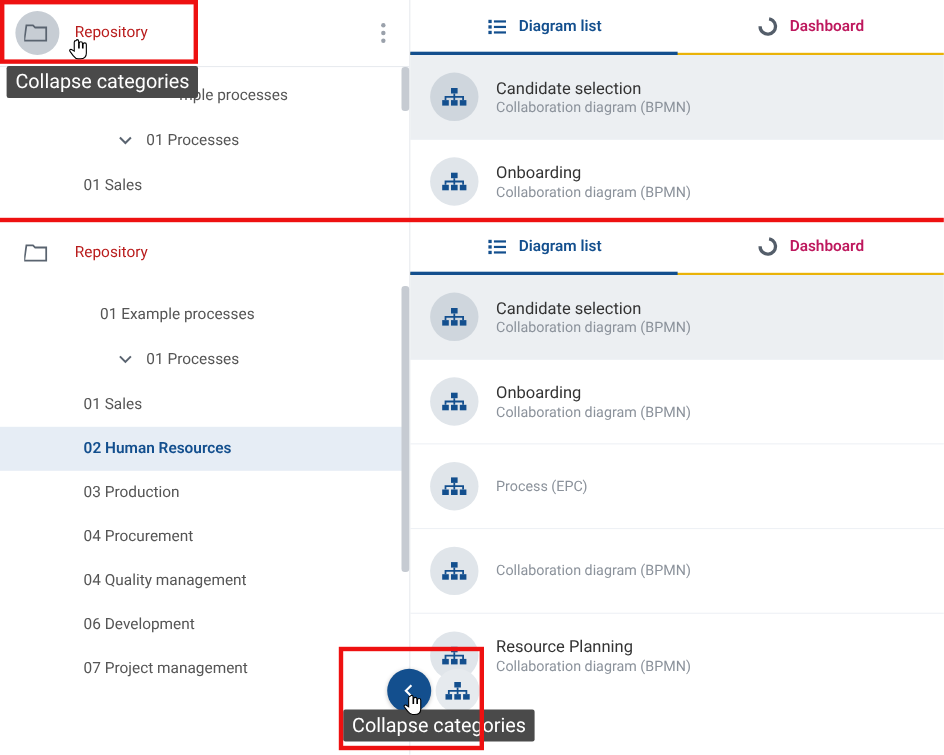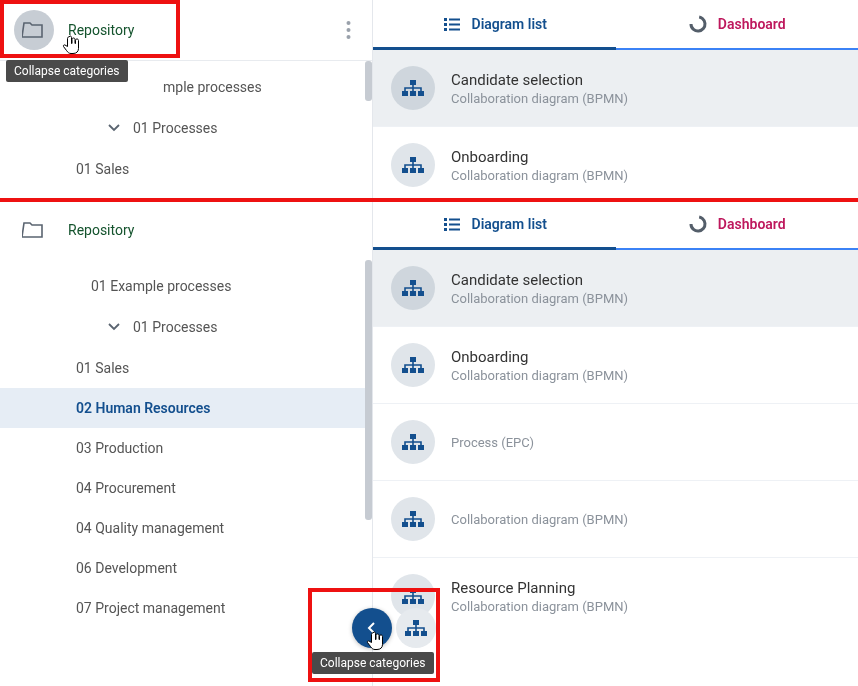--- a/index.html
+++ b/index.html
@@ -4,48 +4,48 @@
 <style>
   * { box-sizing: border-box; margin: 0; padding: 0; }
   body { font-family: -apple-system, BlinkMacSystemFont, "Segoe UI", Roboto, Arial, sans-serif; font-size: 14px; color: #333; background: #fff; width: 858px; height: 686px; overflow: hidden; position: relative; }
 
   .panel { display: flex; width: 100%; position: relative; }
   .sidebar { background: #fff; flex: 0 0 372px; display: flex; flex-direction: column; position: relative; }
   .main { flex: 1; display: flex; flex-direction: column; border-left: 1px solid #e4e7ec; background: #fff; }
 
   .repo-header { display: flex; align-items: center; padding: 10px 14px; border-bottom: 1px solid #e8ebef; }
   .repo-header .folder-circle { width: 40px; height: 40px; border-radius: 50%; background: #c7cdd4; display: flex; align-items: center; justify-content: center; margin-right: 14px; }
-  .repo-header .label { flex: 1; color: #14532d; }
+  .repo-header .label { flex: 1; color: #b91c1c; }
   .repo-header .kebab { width: 20px; height: 28px; display: flex; align-items: center; justify-content: center; color: #999; cursor: pointer; }
   .repo-header .kebab svg circle { fill: #9aa1ab; }
 
   .tree { padding: 6px 0 6px 0; position: relative; }
   .tree-item { display: flex; align-items: center; padding: 12px 8px 12px 12px; color: #555; cursor: pointer; }
   .tree-item.indent1 { padding-left: 72px; margin-left: 33px; }
   .tree-item.indent2 { padding-left: 76px; }
   .tree-item .chev { width: 18px; height: 18px; margin-right: 10px; display: flex; align-items: center; justify-content: center; }
   .tree-item.selected { background: #e6edf5; color: #134f8e; font-weight: 600; }
   .tree-scroll { position: absolute; top: 0; right: 0; width: 7px; background: #c6cbd2; border-radius: 3px; }
 
-  .tabs { display: flex; border-bottom: 2px solid #3b82f6; text-align: right; }
+  .tabs { display: flex; border-bottom: 2px solid #eab308; text-align: right; }
   .tab { flex: 1; padding: 14px 0; display: flex; align-items: center; justify-content: center; gap: 10px; color: #be185d; font-weight: 600; cursor: pointer; }
   .tab.active { color: #134f8e; position: relative; }
   .tab.active::after { content: ""; position: absolute; left: 0; right: 0; bottom: -2px; height: 3px; background: #134f8e; }
 
   .list { display: flex; flex-direction: column; }
   .list-row { display: flex; align-items: center; padding: 16px 18px; border-bottom: 1px solid #eef1f5; gap: 16px; cursor: pointer; }
   .list-row.sel { background: #eceff2; }
   .list-row .diagram-circle { width: 44px; height: 44px; flex: 0 0 44px; border-radius: 50%; background: #e0e5ea; display: flex; align-items: center; justify-content: center; }
   .list-row.sel .diagram-circle { background: #cfd6dd; }
   .list-row .titleblock { display: flex; flex-direction: column; gap: 2px; }
   .list-row .title { color: #333; font-size: 15px; }
   .list-row .subtitle { color: #8b929b; font-size: 13px; }
 
   .cursor { position: absolute; width: 20px; height: 24px; pointer-events: none; z-index: 30; }
-  .tooltip { position: absolute; background: #4a4a4a; color: #fff; font-size: 12px; padding: 4px 8px; border-radius: 2px; white-space: nowrap; z-index: 25; }
+  .tooltip { position: absolute; background: #4a4a4a; color: #fff; font-size: 18px; padding: 4px 8px; border-radius: 2px; white-space: nowrap; z-index: 25; }
 
   .red-box { position: absolute; border: 4px solid #e11; pointer-events: none; z-index: 40; }
   .red-divider { position: absolute; left: 0; right: 0; height: 4px; background: #e11; z-index: 40; }
 
   .collapse-fab { position: absolute; width: 40px; height: 40px; border-radius: 50%; background: #134f8e; display: flex; align-items: center; justify-content: center; z-index: 20; box-shadow: 0 1px 4px rgba(0,0,0,0.25); cursor: pointer; }
   .fab-adj { position: absolute; width: 40px; height: 40px; border-radius: 50%; background: #e6eaee; display: flex; align-items: center; justify-content: center; z-index: 15; }
 
   svg { display: block; }
 </style>
 </head>

